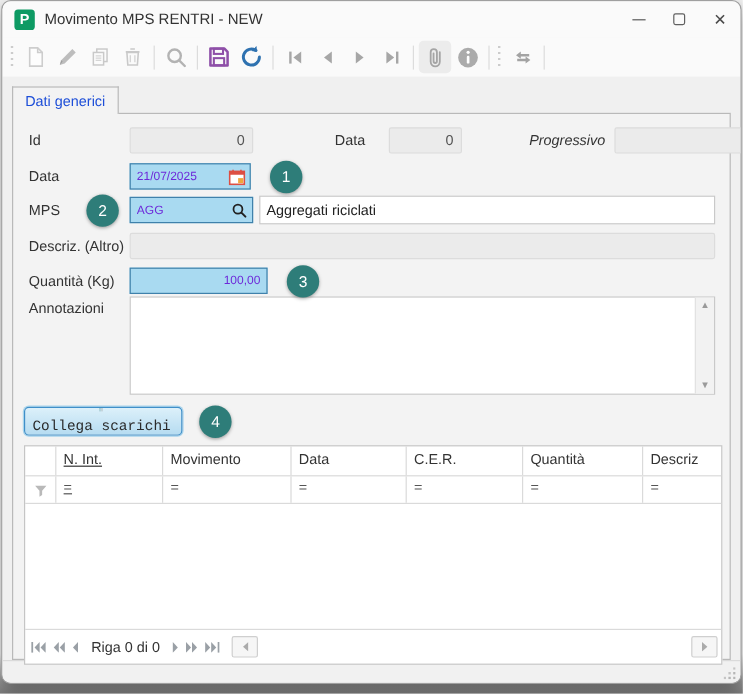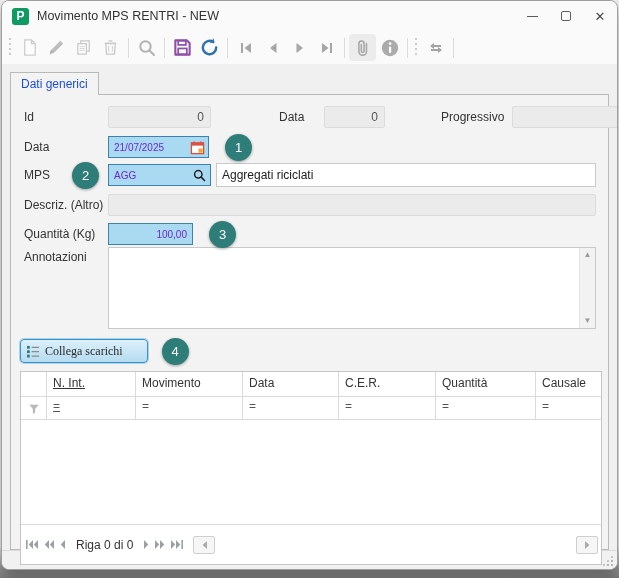--- a/index.html
+++ b/index.html
@@ -44,39 +44,39 @@
   .blue-box input { background:transparent; border:none; outline:none; font-family:"Liberation Sans",sans-serif; font-size:10px; color:#6d28d9; width:100%; padding:0 5px; }
   .white-field { background:#fff; border:1px solid #c9c9c9; height:24px; display:flex; align-items:center; font-size:12px; color:#222; padding:0 5px; }
   .badge { width:27px; height:27px; border-radius:50%; background:#2e7d79; color:#fff; font-size:13px; display:flex; align-items:center; justify-content:center; flex:0 0 auto; box-shadow:0 1px 3px rgba(0,0,0,.35); z-index:3; }
   .annot-row { display:flex; align-items:flex-start; padding-left:13px; padding-right:12px; margin-bottom:0; }
   .annot-box { flex:1 1 auto; height:82px; background:#fff; border:1px solid #c9c9c9; position:relative; }
   .annot-box textarea { width:calc(100% - 17px); height:100%; border:none; outline:none; resize:none; font-family:"Liberation Sans",sans-serif; font-size:12px; padding:3px 5px; background:transparent; }
   .vscroll { position:absolute; top:0; right:0; bottom:0; width:16px; background:#f2f2f2; border-left:1px solid #e2e2e2; display:flex; flex-direction:column; justify-content:space-between; align-items:center; padding:3px 0; }
   .vscroll span { font-size:8px; color:#9a9a9a; line-height:8px; }
   
   .collega-row { display:flex; align-items:center; margin:10px 0 0 9px; height:24px; overflow:visible; }
-  .collega-btn { height:24px; display:flex; align-items:center; gap:5px; padding:0 24px 0 6px;
+  .collega-btn { height:24px; display:flex; align-items:center; gap:5px; padding:0 9px 0 6px;
     background:linear-gradient(#dcf0fa,#b6dcf1); border:1px solid #3f8fc9; border-radius:4px;
-    box-shadow:0 0 0 1px #a8d4ec; font-size:12px; color:#2b2b2b; cursor:default; font-family:Liberation Serif, serif; }
+    box-shadow:0 0 0 1px #a8d4ec; font-size:12px; color:#2b2b2b; cursor:default; font-family:Liberation Mono, monospace;flex-direction:column; }
   .collega-row .badge { margin-left:14px; }
   
   .grid { width:582px; margin:8px 0 0 9px; background:#fff; border:1px solid #c5c5c5; font-size:12px; color:#333; }
   .g-row { display:flex; border-bottom:1px solid #dadada; }
   .g-cell { border-right:1px solid #dadada; padding:4px 6px; white-space:nowrap; overflow:hidden; }
   .c0 { width:26px; flex:0 0 auto; display:flex; align-items:center; justify-content:center; padding:0; }
   .c1 { width:89px; flex:0 0 auto;text-decoration:underline; }
   .c2 { width:107px; flex:0 0 auto; }
   .c3 { width:96px; flex:0 0 auto; }
   .c4 { width:97px; flex:0 0 auto; }
   .c5 { width:100px; flex:0 0 auto; }
   .c6 { flex:1 1 auto; border-right:none; }
   .g-head .g-cell { height:24px; }
   .g-filter .g-cell { height:22px; color:#555; padding-top:2px; }
   .g-body { height:104px; }
-  .g-pager { border-top:1px solid #dadada; height:40px; display:flex; align-items:center; padding:0 3px 0 5px; gap:5px; }
+  .g-pager { border-top:1px solid #dadada; height:29px; display:flex; align-items:center; padding:0 3px 0 5px; gap:5px; }
   .pg-ic { display:flex; align-items:center; justify-content:center; }
   .pg-label { font-size:12px; color:#333; margin:0 5px; }
   .scrollbtn { width:22px; height:18px; border:1px solid #cfcfcf; background:#f6f6f6; border-radius:2px; display:flex; align-items:center; justify-content:center; }
   .pg-spacer { flex:1 1 auto; }
   
   .statusbar { height:19px; background:#f1f1f1; border-top:1px solid #dadada; flex:0 0 auto; display:flex; align-items:flex-end; justify-content:flex-end; padding:0 4px 3px 0; }
   .mb8{margin-bottom:8px} .mb7{margin-bottom:7px} .mb6{margin-bottom:6px} .mb2{margin-bottom:2px}
 </style>
 </head>
 <body>
@@ -199,21 +199,21 @@
       <div class="tab">Dati generici</div>
     </div>
 
     <div class="tabpanel">
 
       <div class="frow mb8">
         <span class="lbl">Id</span>
         <input class="dis-input" style="width: 103px;" disabled="" value="0">
         <span class="lbl" style="width:45px;margin-left:68px;">Data</span>
         <input class="dis-input" style="width: 61px;" disabled="" value="0">
-        <span class="lbl" style="width:71px;margin-left:56px;">Progressivo</span>
+        <span class="lbl" style="width:71px;margin-left:56px;font-style:italic;">Progressivo</span>
         <input class="dis-input" style="flex: 1 1 auto;" disabled="" value="0">
       </div>
 
       <div class="frow mb6">
         <span class="lbl">Data</span>
         <div class="blue-box" style="width:101px;">
           <input value="21/07/2025" style="">
           <span style="padding-right:3px;display:flex;">
             <svg width="15" height="15" viewBox="0 0 16 16">
                 <rect x="1.5" y="3" width="13" height="11.5" fill="#fff" stroke="#dd4f43" stroke-width="1.4"></rect>
@@ -241,21 +241,21 @@
         <div class="white-field" style="flex:1 1 auto;margin-left:5px;">Aggregati riciclati</div>
       </div>
 
       <div class="frow mb7">
         <span class="lbl">Descriz. (Altro)</span>
         <input class="dis-input" style="flex: 1 1 auto; text-align: left;" disabled="" value="">
       </div>
 
       <div class="frow mb2">
         <span class="lbl">Quantità (Kg)</span>
-        <div class="blue-box" style="width:85px;">
+        <div class="blue-box" style="width:115px;">
           <input style="text-align: right;" value="100,00">
         </div>
         <div class="badge" style="margin-left:16px;">3</div>
       </div>
 
       <div class="annot-row">
         <span class="lbl" style="padding-top:3px;">Annotazioni</span>
         <div class="annot-box">
           <textarea style=""></textarea>
           <div class="vscroll">
@@ -279,21 +279,21 @@
       </div>
 
       <div class="grid">
         <div class="g-row g-head">
           <div class="g-cell c0"></div>
           <div class="g-cell c1">N. Int.</div>
           <div class="g-cell c2">Movimento</div>
           <div class="g-cell c3">Data</div>
           <div class="g-cell c4">C.E.R.</div>
           <div class="g-cell c5">Quantità</div>
-          <div class="g-cell c6">Causale</div>
+          <div class="g-cell c6">Descriz</div>
         </div>
         <div class="g-row g-filter">
           <div class="g-cell c0">
             <svg width="12" height="12" viewBox="0 0 14 14">
                 <path d="M1.5 2h11L8.3 7v4l-2.6 1.8V7z" fill="#b9b9b9"></path>
               </svg>
           </div>
           <div class="g-cell c1">=</div>
           <div class="g-cell c2">=</div>
           <div class="g-cell c3">=</div>

